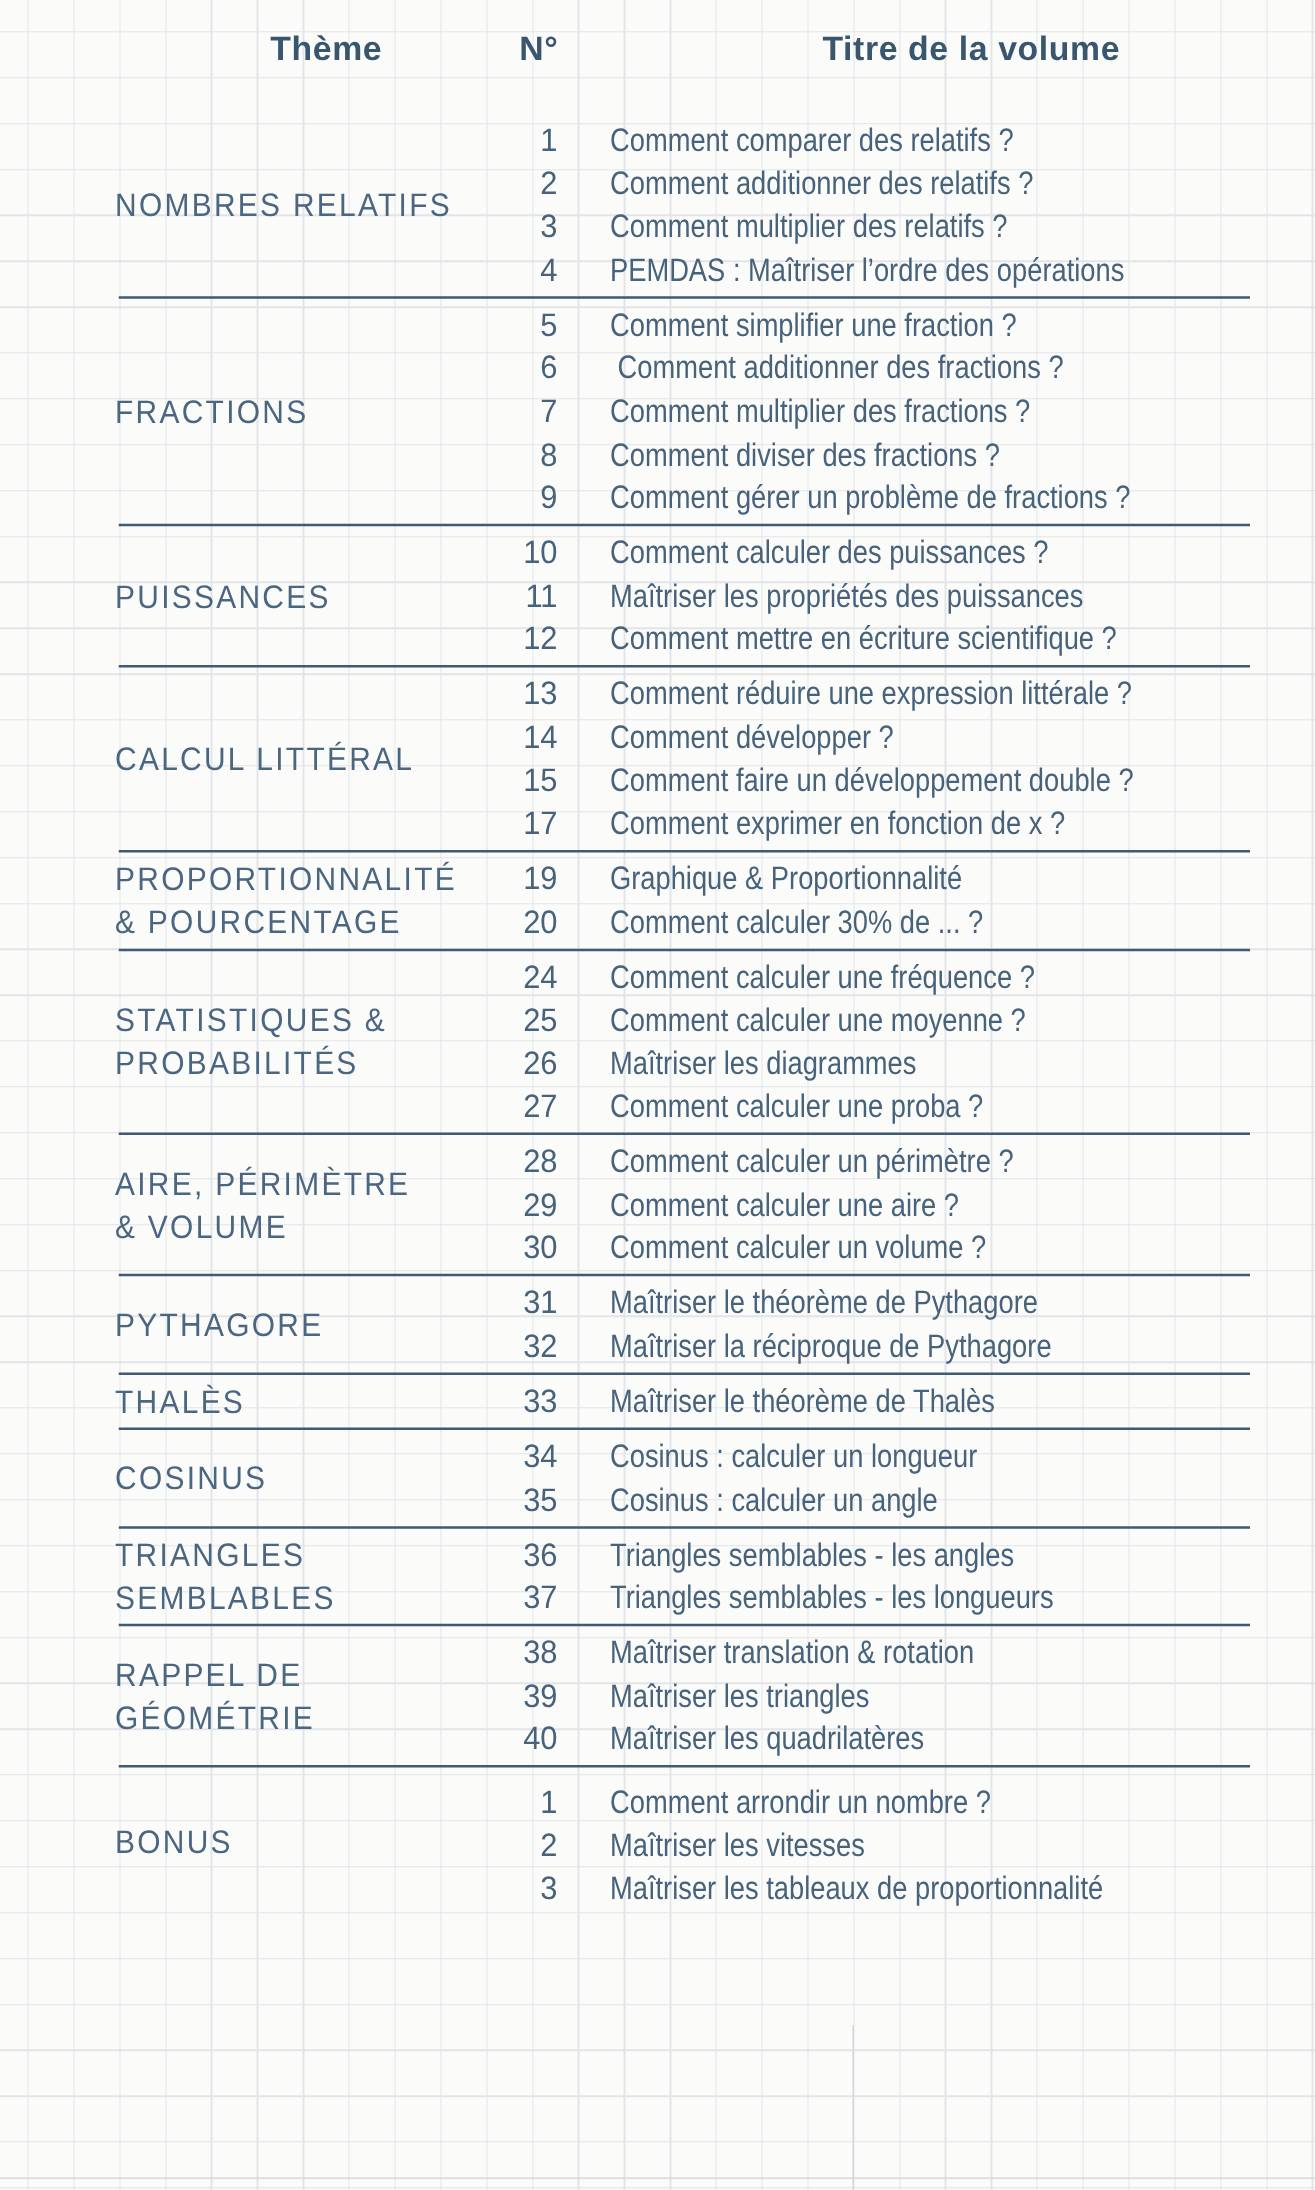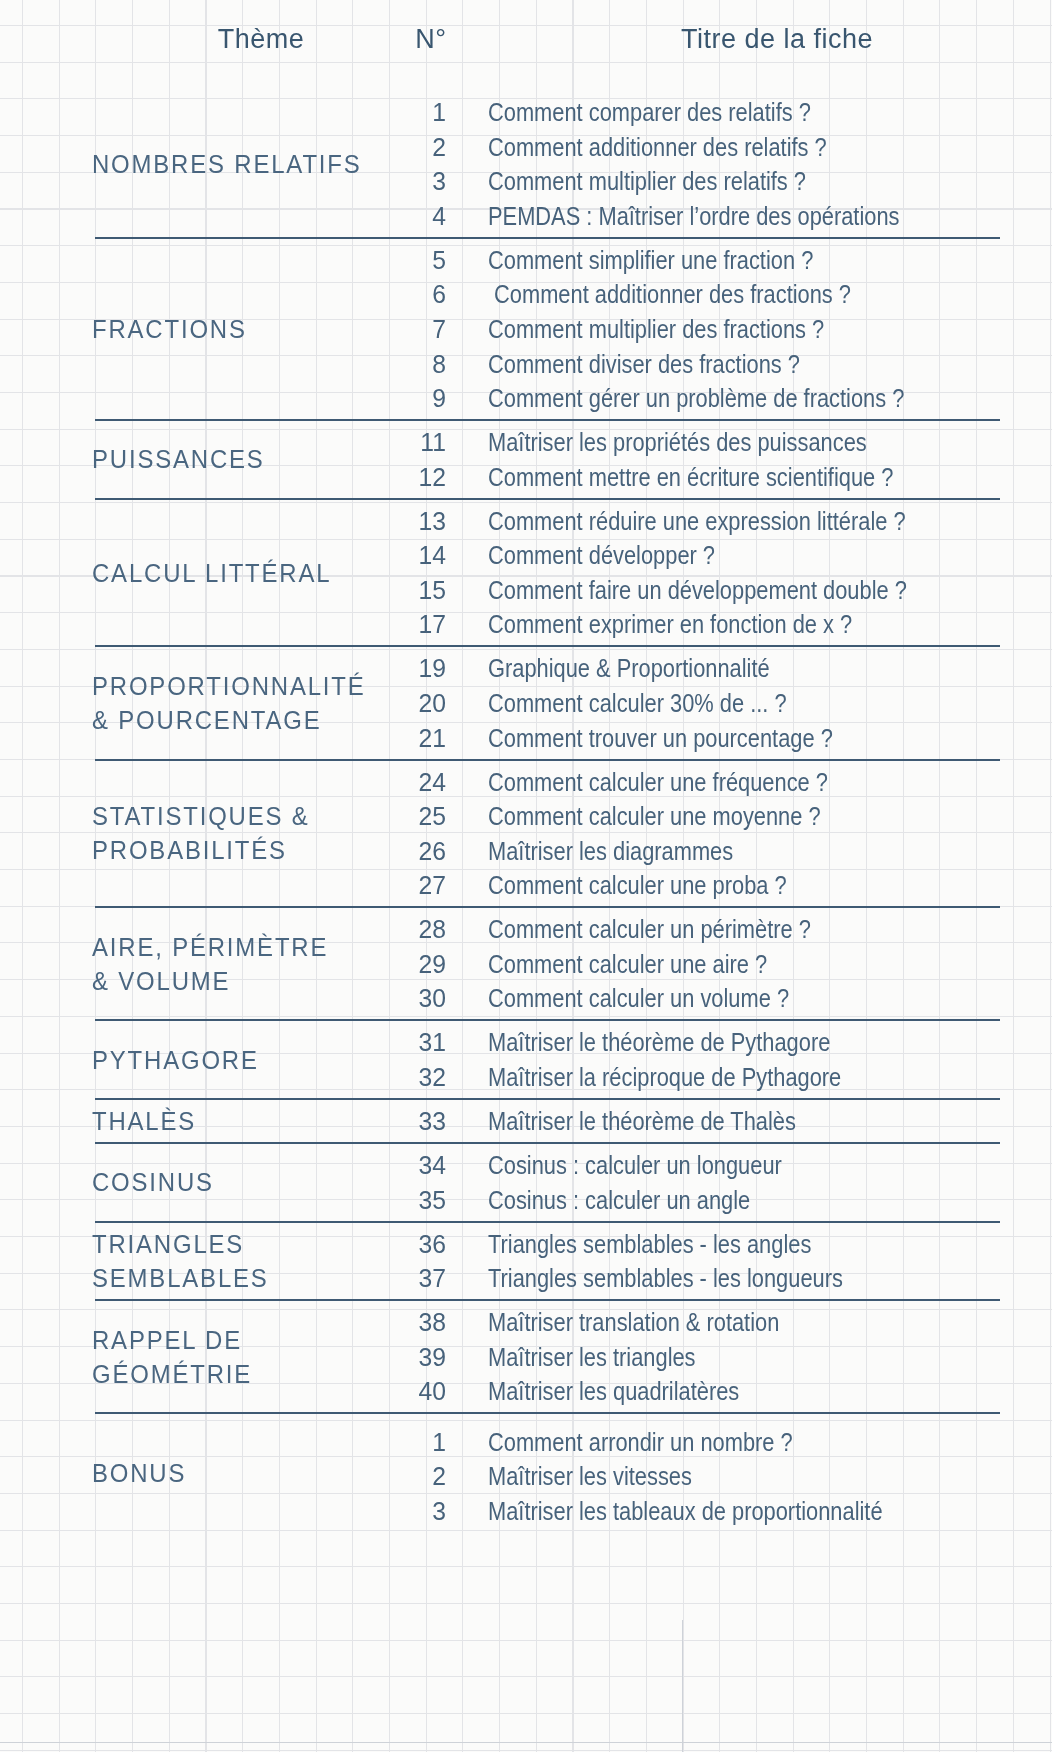--- a/index.html
+++ b/index.html
@@ -14,21 +14,21 @@
     background-position:22px 25px, 22px 25px;
     font-family:"Liberation Sans","DejaVu Sans",sans-serif;
     color:var(--text,#47627b);
   }
   .grid-accent-v{position:absolute;left:682px;top:1620px;bottom:0;width:1px;background:var(--grid-accent,#ced2d8);}
   .grid-accent-h{position:absolute;left:0;right:0;top:1742px;height:1px;background:var(--grid-accent,#ced2d8);}
 
   .header{position:relative;height:91px;}
   .header span{
     position:absolute;top:24px;transform:translateX(-50%);
-    font-size:27px;font-weight:normal;letter-spacing:.5px;white-space:pre;
+    font-size:27px;font-weight:bold;letter-spacing:.5px;white-space:pre;
     color:var(--header-text,#39566f);
     text-align:right;
   }
   .h-theme{left:261px;}
   .h-num{left:431px;}
   .h-title{left:777px;}
 
   .group{
     position:relative;
     margin:0 52px 0 95px;
@@ -58,21 +58,21 @@
 </head>
 <body>
 
 <div class="page" style="--paper: #fbfbfa; --grid: #e3e4e7; --grid-accent: #ced2d8; --text: #47627b; --theme-text: #4a6680; --header-text: #39566f; --divider: #3f5a73;">
   <div class="grid-accent-v"></div>
   <div class="grid-accent-h"></div>
 
   <div class="header">
     <span class="h-theme">Thème</span>
     <span class="h-num">N°</span>
-    <span class="h-title">Titre de la fiche</span>
+    <span class="h-title">Titre de la volume</span>
   </div>
 
   <div id="groups-container">
       <div class="group">
         <div class="theme">NOMBRES RELATIFS</div>
         <div class="item">
           <span class="num">1</span>
           <span class="title">Comment comparer des relatifs ?</span>
         </div>
         <div class="item">
@@ -107,20 +107,24 @@
           <span class="title">Comment diviser des fractions ?</span>
         </div>
         <div class="item">
           <span class="num">9</span>
           <span class="title">Comment gérer un problème de fractions ?</span>
         </div>
       </div>
       <div class="group">
         <div class="theme">PUISSANCES</div>
         <div class="item">
+          <span class="num">10</span>
+          <span class="title">Comment calculer des puissances ?</span>
+        </div>
+        <div class="item">
           <span class="num">11</span>
           <span class="title">Maîtriser les propriétés des puissances</span>
         </div>
         <div class="item">
           <span class="num">12</span>
           <span class="title">Comment mettre en écriture scientifique ?</span>
         </div>
       </div>
       <div class="group">
         <div class="theme">CALCUL LITTÉRAL</div>
@@ -145,24 +149,20 @@
         <div class="theme">PROPORTIONNALITÉ
 &amp; POURCENTAGE</div>
         <div class="item">
           <span class="num">19</span>
           <span class="title">Graphique &amp; Proportionnalité</span>
         </div>
         <div class="item">
           <span class="num">20</span>
           <span class="title">Comment calculer 30% de ... ?</span>
         </div>
-        <div class="item">
-          <span class="num">21</span>
-          <span class="title">Comment trouver un pourcentage ?</span>
-        </div>
       </div>
       <div class="group">
         <div class="theme">STATISTIQUES &amp;
 PROBABILITÉS</div>
         <div class="item">
           <span class="num">24</span>
           <span class="title">Comment calculer une fréquence ?</span>
         </div>
         <div class="item">
           <span class="num">25</span>

